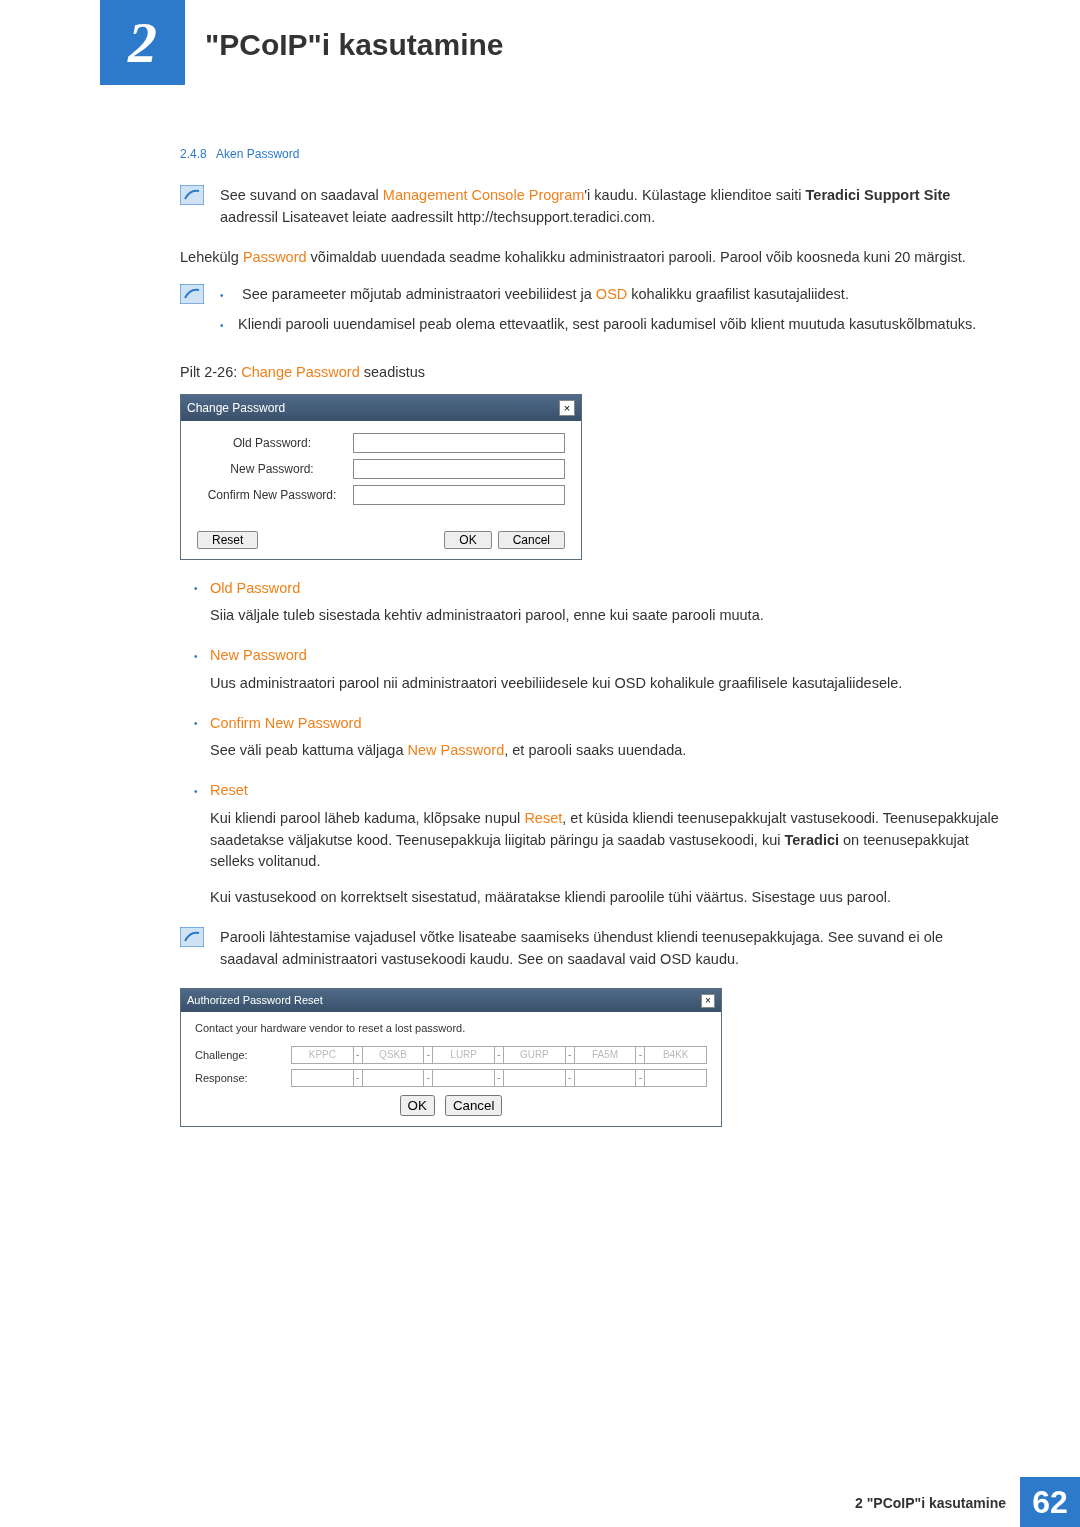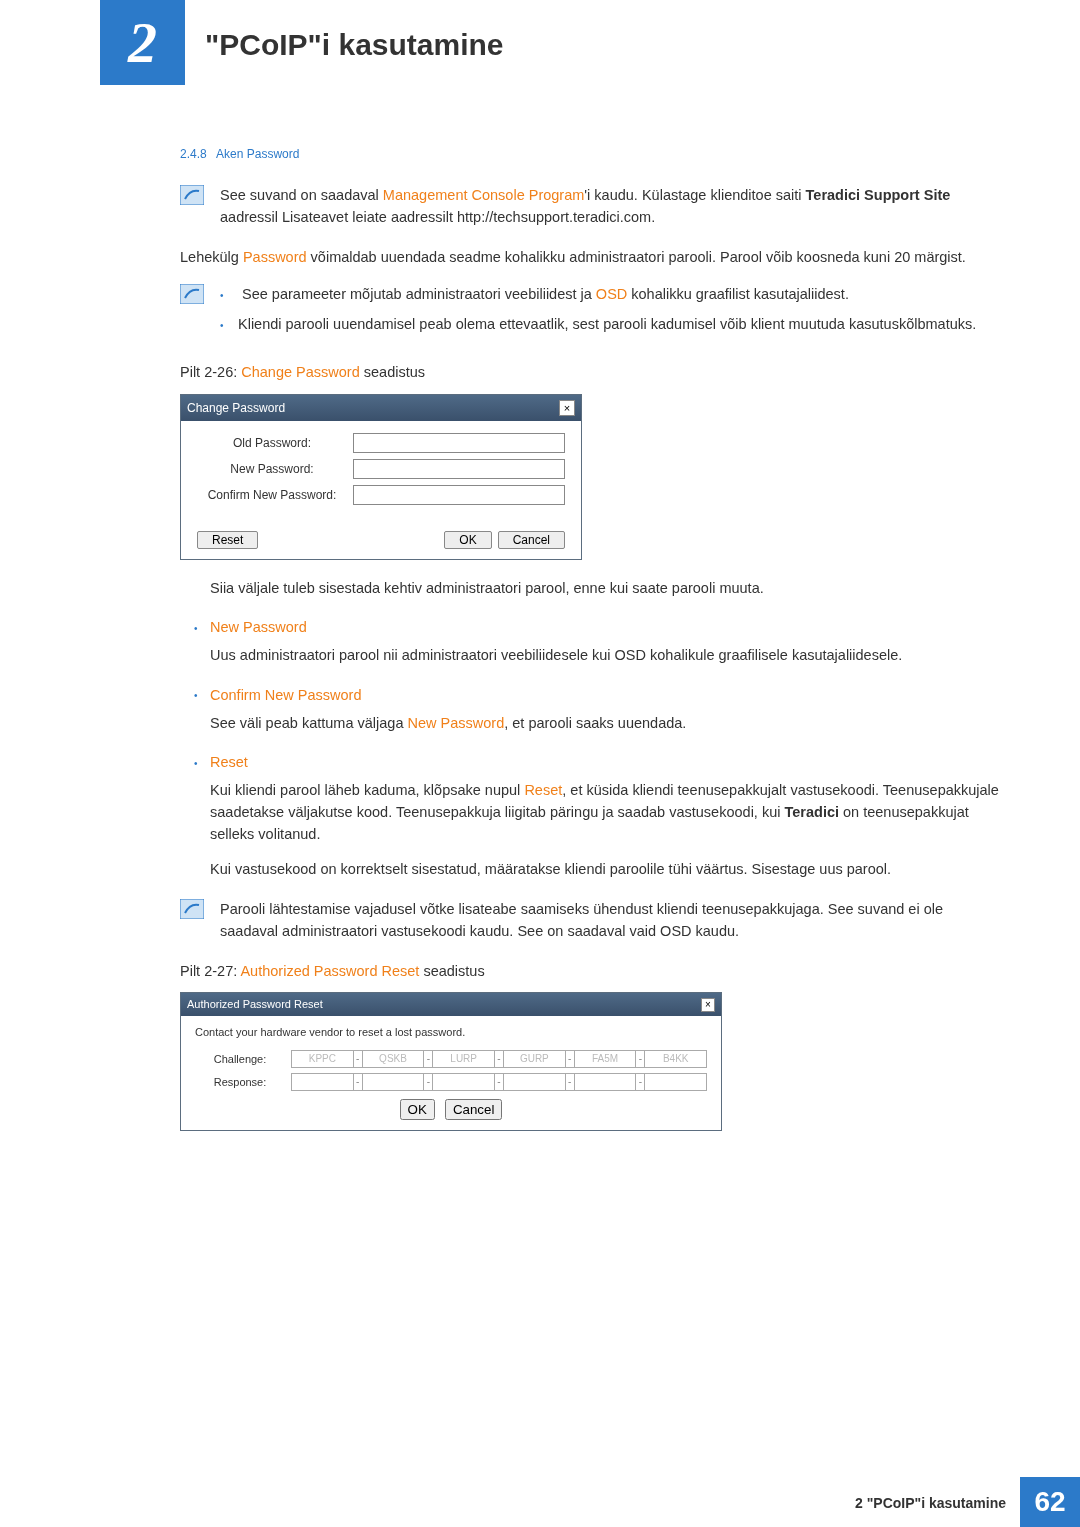--- a/index.html
+++ b/index.html
@@ -175,21 +175,21 @@
     font-size: 10px; line-height: 12px; text-align: center; border: 1px solid #888;
   }
   .dialog2 .body { padding: 8px 14px 10px 14px; }
   .dialog2 .row {
     display: flex;
     align-items: center;
     margin-bottom: 5px;
   }
   .dialog2 .row .lbl {
     flex: 0 0 90px;
-    text-align: center;
+    text-align: left;
     padding-right: 6px;
   }
   .dialog2 .row .cells { display: flex; gap: 0; flex: 1; }
   .seg {
     flex: 1;
     border: 1px solid #aaa;
     height: 16px;
     font-size: 10px;
     color: #bbb;
     text-align: center;
@@ -215,21 +215,21 @@
   }
   .footer .txt {
     font-size: 14px;
     font-weight: bold;
     color: #333;
     padding: 16px 14px 0 0;
   }
   .footer .pg {
     background: #2c7ac9;
     color: #fff;
-    font-size: 28px;
+    font-size: 32px;
     font-weight: bold;
     width: 60px;
     height: 50px;
     display: flex;
     align-items: center;
     justify-content: center;
   }
 </style>
 </head>
 <body>
@@ -307,20 +307,21 @@
         <button>Reset</button>
         <div class="right">
           <button>OK</button>
           <button>Cancel</button>
         </div>
       </div>
     </div>
 
     <div class="def-list">
       <div class="item">
+        <div class="term">Old Password</div>
         <div class="desc">Siia väljale tuleb sisestada kehtiv administraatori parool, enne kui saate parooli muuta.</div>
       </div>
       <div class="item">
         <div class="term">New Password</div>
         <div class="desc">Uus administraatori parool nii administraatori veebiliidesele kui OSD kohalikule graafilisele kasutajaliidesele.</div>
       </div>
       <div class="item">
         <div class="term">Confirm New Password</div>
         <div class="desc">
           <span>See väli peab kattuma väljaga </span><span class="orange">New Password</span><span>, et parooli saaks uuendada.</span>
@@ -338,23 +339,20 @@
     <div class="info-block" style="margin-top:10px;">
       <div class="info-icon">
         <svg width="24" height="20">
             <rect x="0" y="0" width="24" height="20" fill="#cfe3f5" stroke="#2c7ac9"></rect>
             <path d="M5 14 Q10 4 19 6" stroke="#2c7ac9" fill="none" stroke-width="2"></path>
           </svg>
       </div>
       <div class="info-text">Parooli lähtestamise vajadusel võtke lisateabe saamiseks ühendust kliendi teenusepakkujaga. See suvand ei ole saadaval administraatori vastusekoodi kaudu. See on saadaval vaid OSD kaudu.</div>
     </div>
 
-    <div class="caption">
-      <span>Pilt 2-27: </span><span class="orange">Authorized Password Reset</span><span> seadistus</span>
-    </div>
 
     <div class="dialog2">
       <div class="titlebar">
         <span>Authorized Password Reset</span>
         <span class="close">×</span>
       </div>
       <div class="body">
         <div style="margin-bottom:10px;">Contact your hardware vendor to reset a lost password.</div>
         <div class="row">
           <div class="lbl">Challenge:</div>

